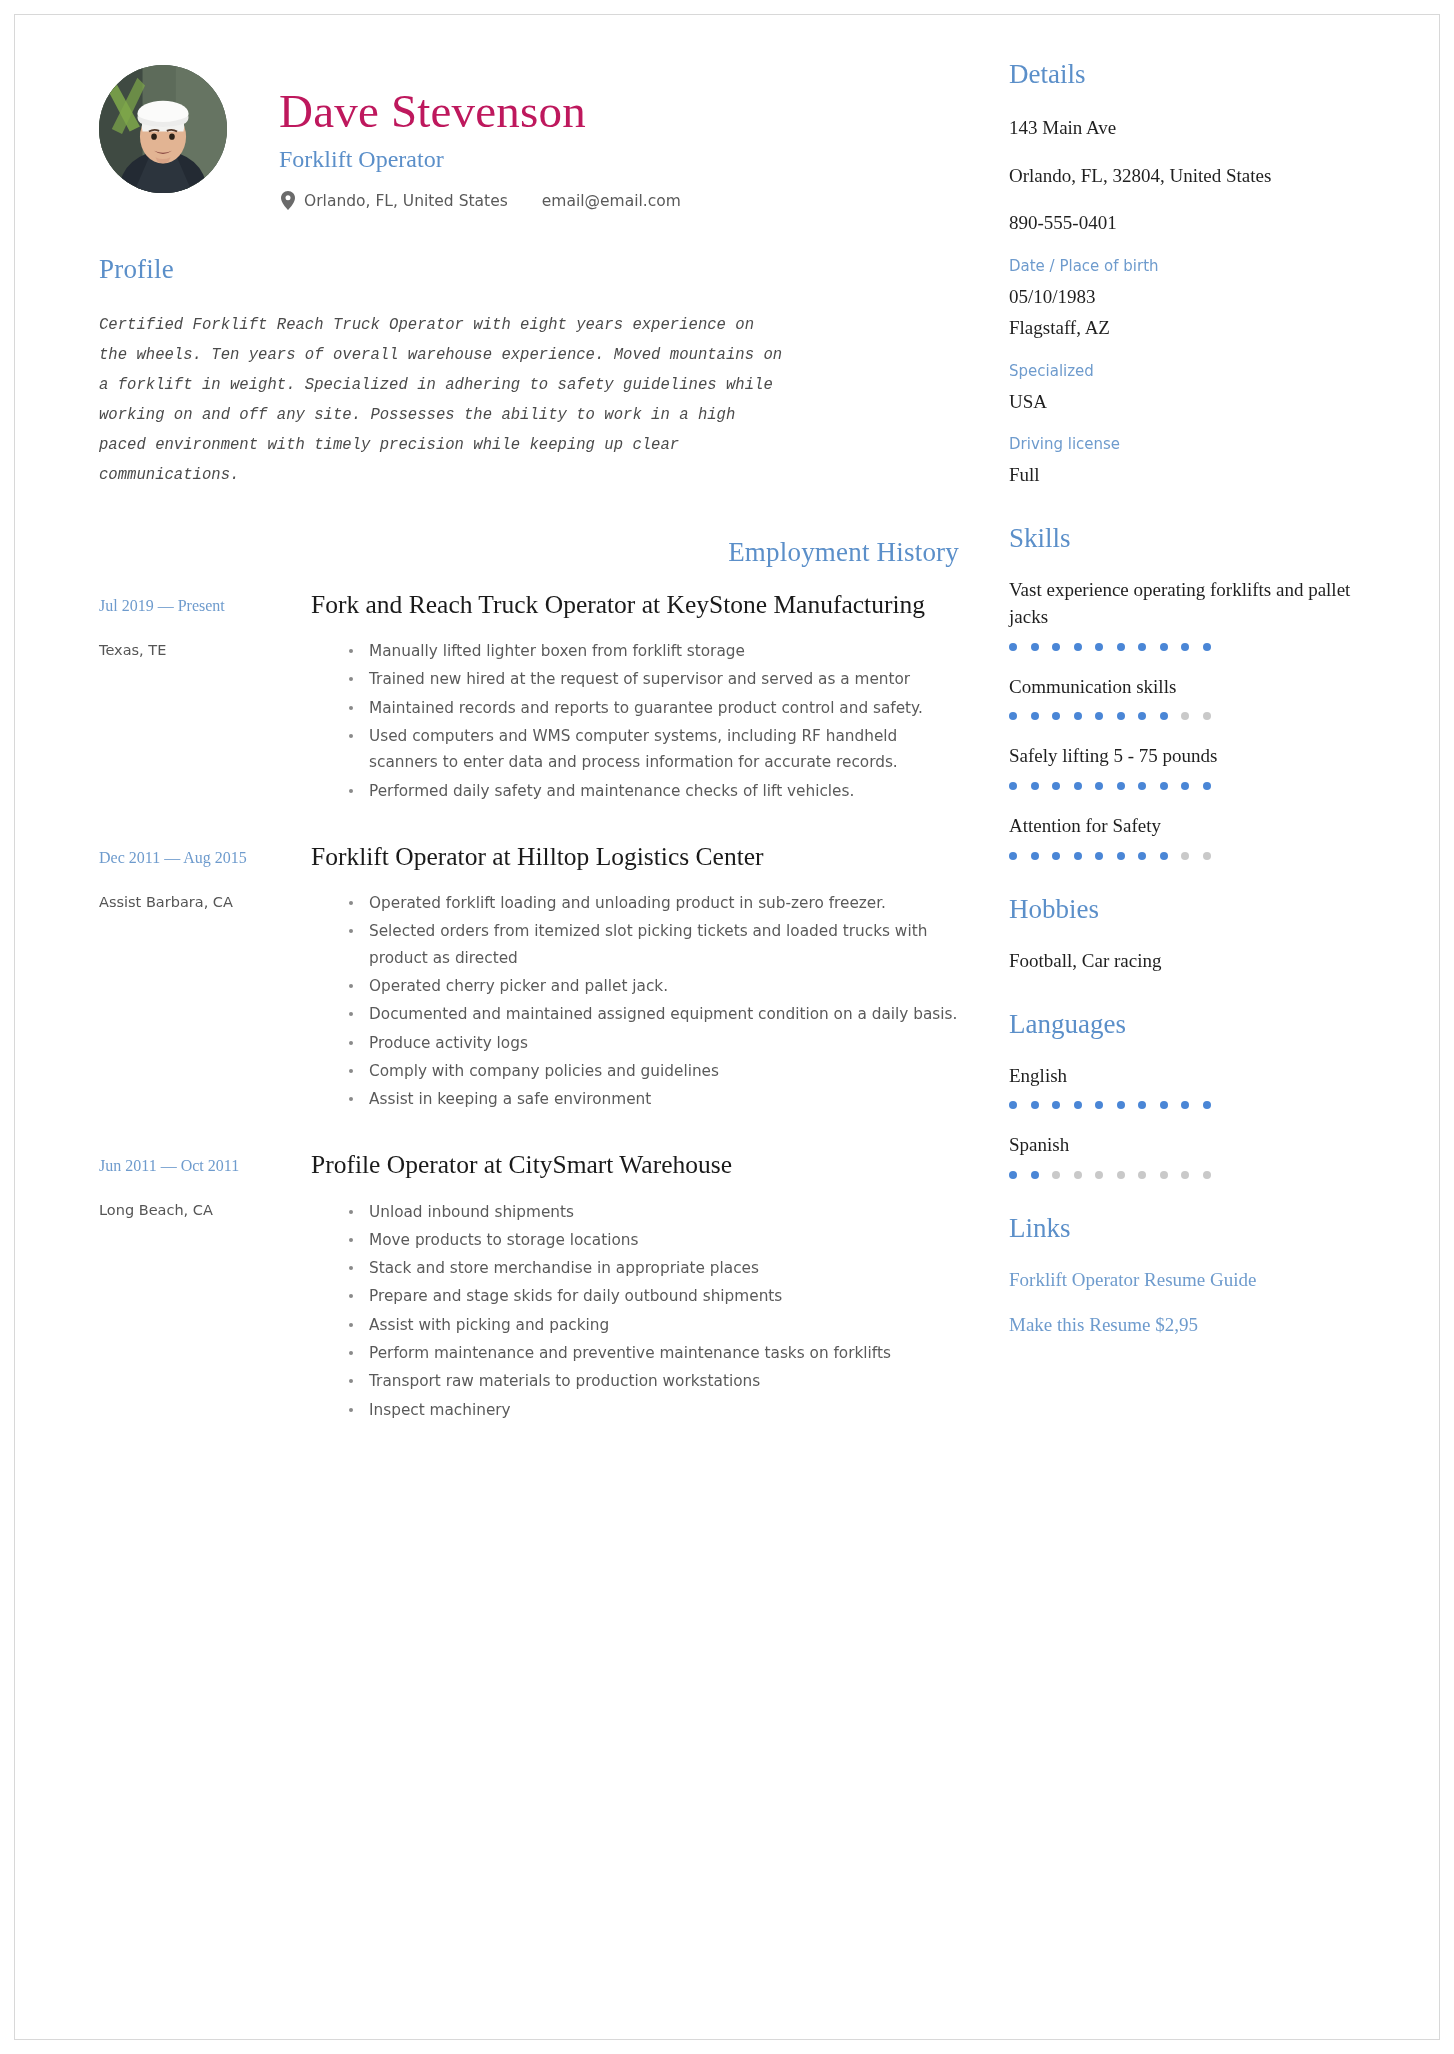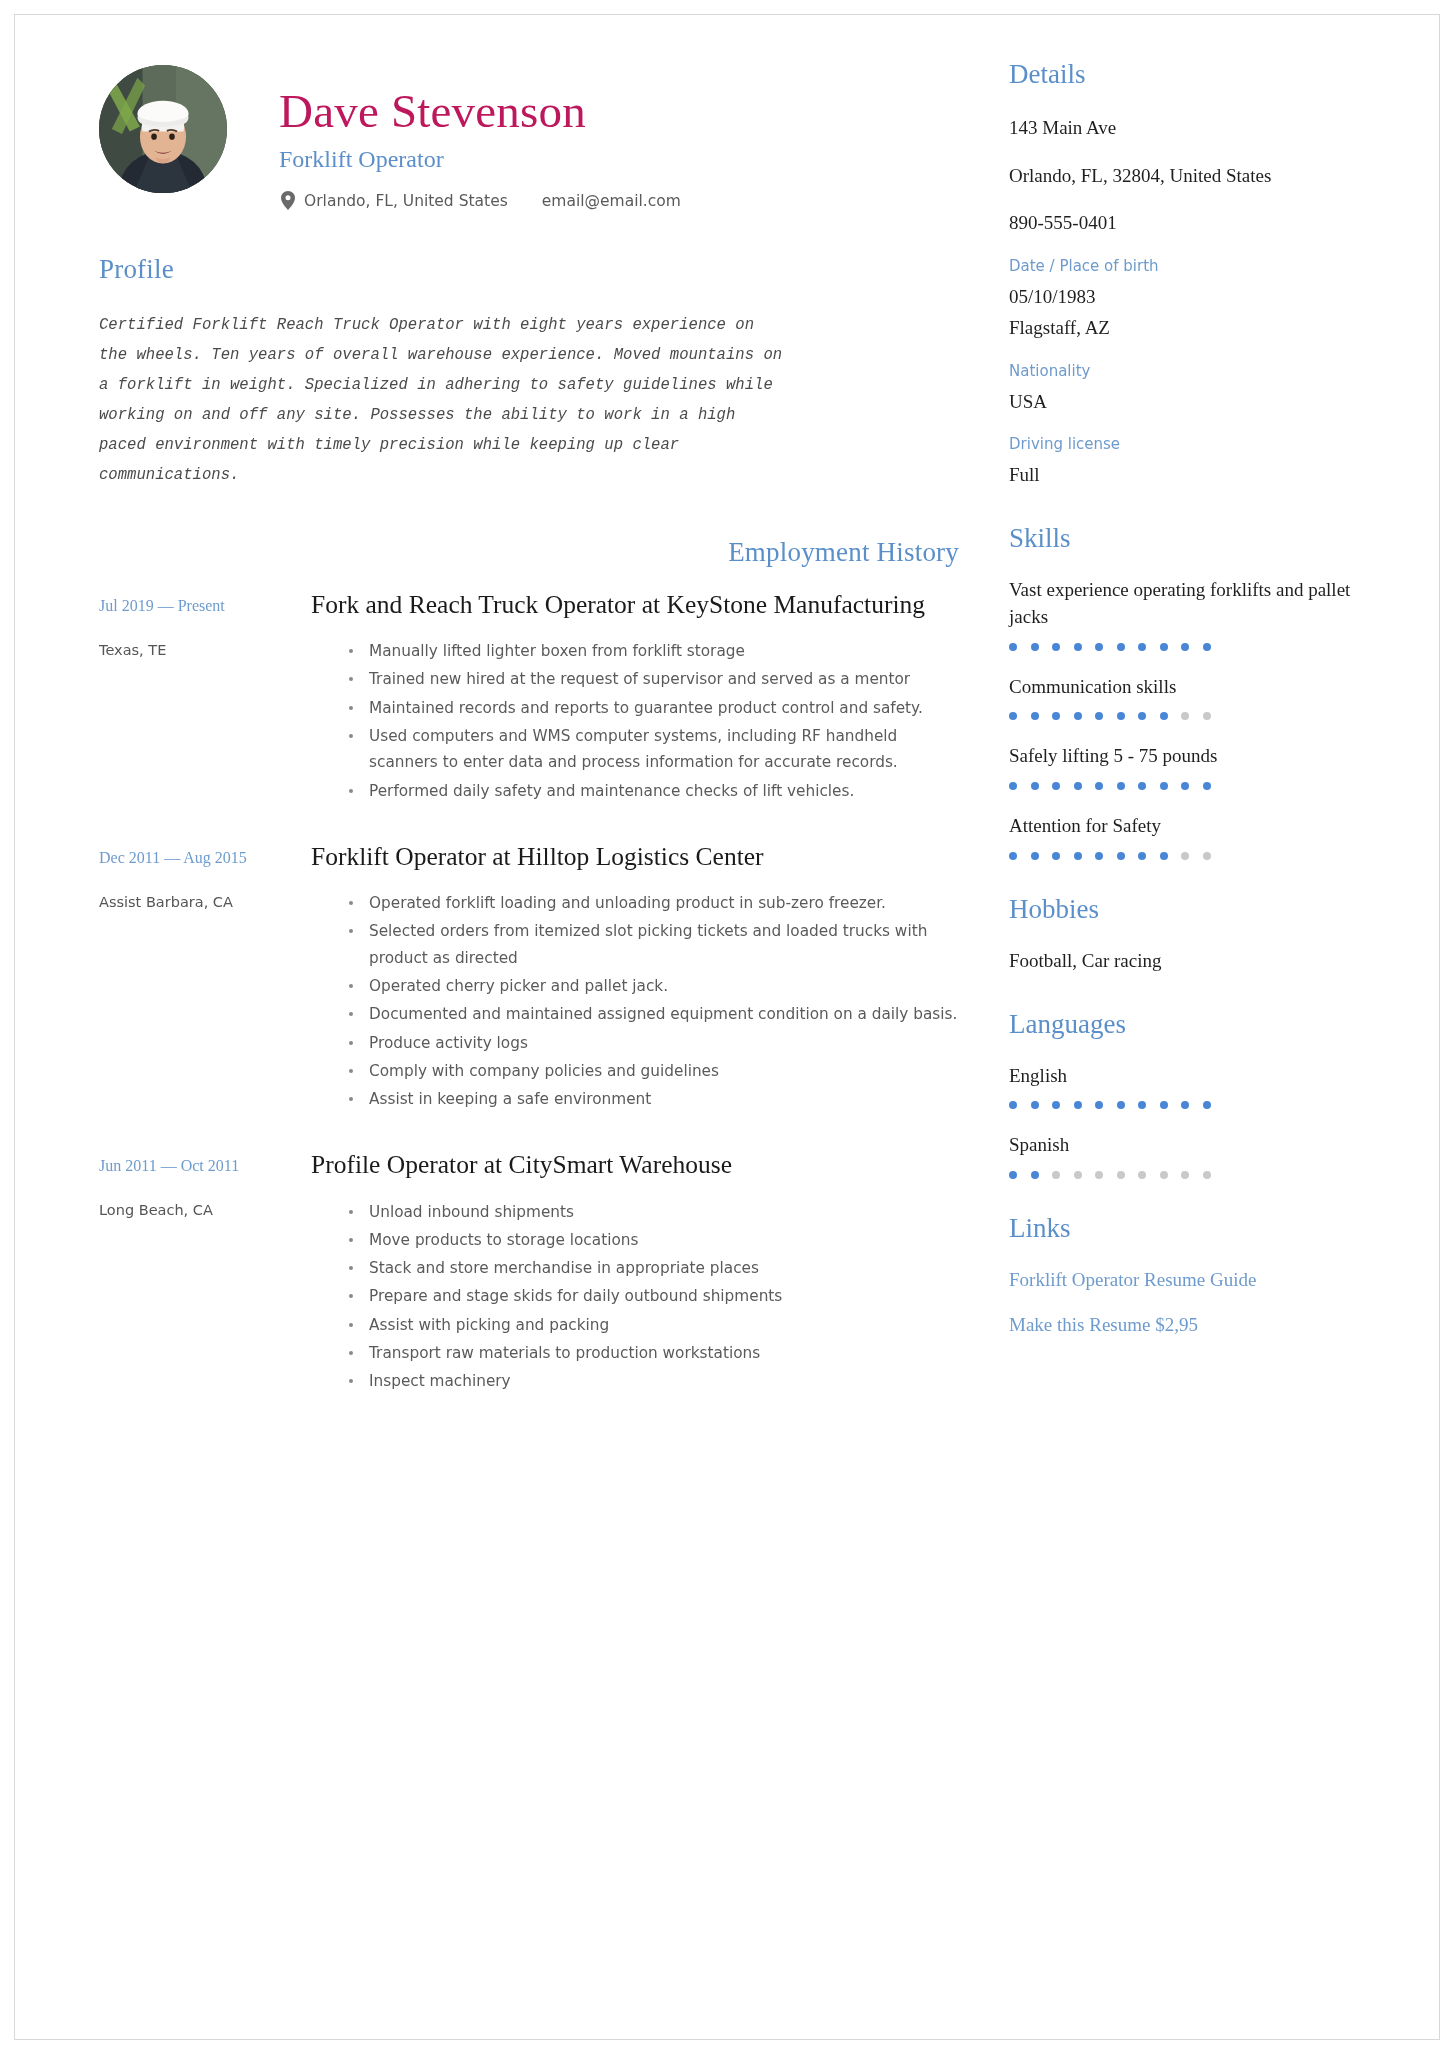--- a/index.html
+++ b/index.html
@@ -316,41 +316,42 @@
                 <div class="job-place">Long Beach, CA</div>
               </div>
               <div class="job-body">
                 <h3 class="job-role">Profile Operator at  CitySmart Warehouse</h3>
                 <ul class="bullets">
                   <li>Unload inbound shipments</li>
                   <li>Move products to storage locations</li>
                   <li>Stack and store merchandise in appropriate places</li>
                   <li>Prepare and stage skids for daily outbound shipments</li>
                   <li>Assist with picking and packing</li>
+                  <li>Perform maintenance and preventive maintenance tasks on forklifts</li>
                   <li>Transport raw materials to production workstations</li>
                   <li>Inspect machinery</li>
                 </ul>
               </div>
             </div>
           </div>
     </div>
 
   </div>
 
   <div class="right-col">
 
     <div class="side-block">
       <h2 class="side-h">Details</h2>
       <div class="side-val">143 Main Ave</div>
       <div class="side-val">Orlando, FL, 32804, United States</div>
       <div class="side-val">890-555-0401</div>
       <div class="side-label">Date / Place of birth</div>
       <div class="side-val" style="margin-bottom:4px;">05/10/1983</div>
       <div class="side-val">Flagstaff, AZ</div>
-      <div class="side-label">Nationality</div>
+      <div class="side-label">Specialized</div>
       <div class="side-val">USA</div>
       <div class="side-label">Driving license</div>
       <div class="side-val">Full</div>
     </div>
 
     <div class="side-block">
       <h2 class="side-h tight">Skills</h2>
       <div id="skills-container">
             <div class="skill-name">Vast experience operating forklifts and pallet jacks</div>
             <div class="dots">

